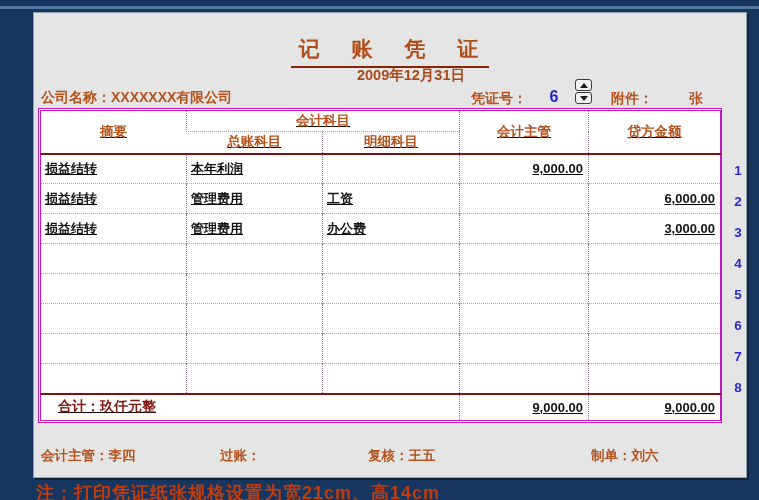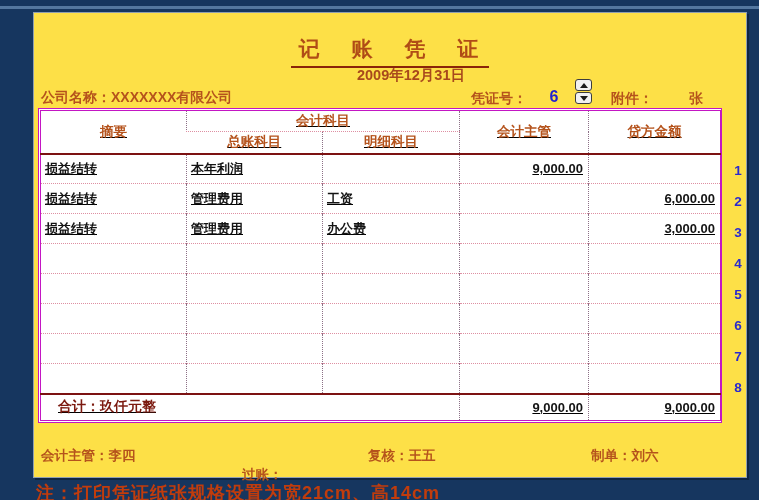--- a/index.html
+++ b/index.html
@@ -4,21 +4,21 @@
 <style>
   html,body{margin:0;padding:0;}
   body{
     width:759px;height:500px;position:relative;overflow:hidden;
     background:#16365f;
     font-family:"Liberation Sans","DejaVu Sans",sans-serif;
   }
   .top-strip{position:absolute;left:0;top:6px;width:759px;height:3px;background:#54779f;}
   .page{
     position:absolute;left:33px;top:12px;width:714px;height:466px;
-    background:#fde047;border:1px solid #91a0b0;box-sizing:border-box;
+    background:#e5e5e5;border:1px solid #91a0b0;box-sizing:border-box;
     box-shadow:2px 2px 0 rgba(0,0,0,.3);
   }
   
   .title-wrap{position:absolute;left:0;top:22px;width:100%;text-align:center;}
   .v-title{
     display:inline-block;color:#b04c16;font-size:21px;font-weight:bold;
     letter-spacing:3px;word-spacing:20px;
     border-bottom:2px solid #8a2408;padding:0 8px 3px 8px;
   }
   .date-wrap{position:absolute;left:0;top:53px;width:100%;text-align:center;margin-left:21px;}
@@ -60,21 +60,21 @@
   tr.data-row{height:30px;margin-top:18px;}
   td.num{text-align:right;padding-right:5px;font-weight:bold;}
   tr.total-row{height:27px;}
   tr.total-row td{border-top:2px solid #7c1212;font-weight:bold;}
   td.total-label{color:#7c1a10;font-size:14px;padding-left:17px;}
   
   .rownums{position:absolute;left:694px;top:142px;width:20px;}
   .rownum{height:31px;line-height:31px;text-align:center;color:#2a2ad0;font-size:13.5px;font-weight:bold;}
   
   .footer-item{position:absolute;top:434px;font-size:13.5px;font-weight:bold;color:#b5531c;white-space:nowrap;}
-  .f-supervisor{left:7px;} .f-posting{left:208px;margin-top:19px;} .f-review{left:334px;} .f-preparer{left:557px;}
+  .f-supervisor{left:7px;} .f-posting{left:186px;} .f-review{left:334px;} .f-preparer{left:557px;}
   
   .note{
     position:absolute;left:36px;top:481px;
     color:#c13c0c;font-size:18px;font-weight:bold;letter-spacing:1px;white-space:nowrap;
   }
 </style>
 </head>
 <body>
 
 <div class="top-strip"></div>

